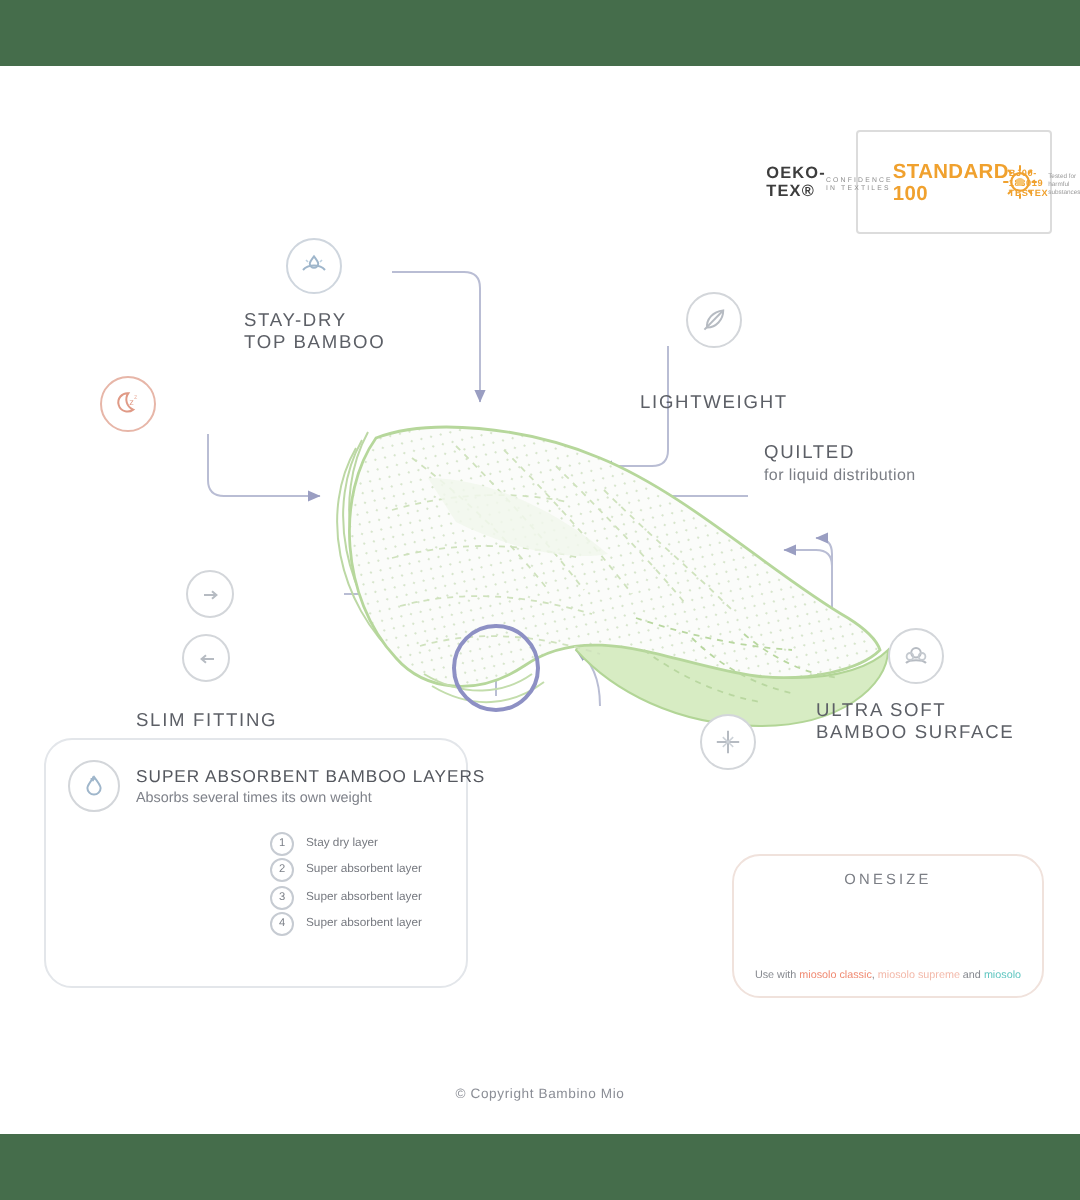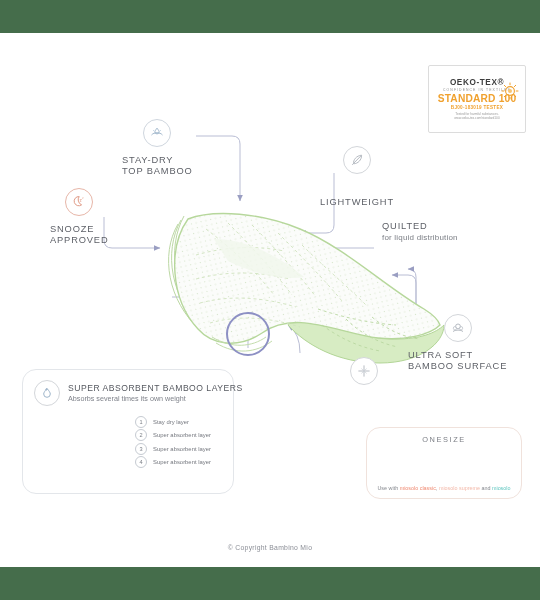--- a/index.html
+++ b/index.html
@@ -21,23 +21,23 @@
   .feat .t1{font-size:9.3px;letter-spacing:.85px;color:#5c5f66;white-space:nowrap;}
   .feat .t2{font-size:8px;color:#7b7e85;white-space:nowrap;margin-top:1px;letter-spacing:.2px;}
   .ico{width:26px;height:26px;border-radius:50%;border:1px solid #cfd6de;
        display:flex;align-items:center;justify-content:center;flex:0 0 auto;background:#fff;}
   .ico svg{display:block;}
   .ico.coral{border-color:#e7b6a8;}
   .ico.grey{border-color:#d3d6da;}
   svg.conn{position:absolute;left:0;top:0;width:540px;height:534px;overflow:visible;pointer-events:none;}
 
   
-  .oeko{position:absolute;left:428px;top:32px;width:98px;height:68px;background:#fff;
+  .oeko{position:absolute;left:428px;top:32px;width:98px;height:52px;background:#fff;
         border:1px solid #dcdcdc;border-radius:2px;
-        display:flex;flex-direction:column;align-items:center;justify-content:center;
+        display:flex;flex-direction:row;align-items:center;justify-content:center;
         padding:14px 4px;box-sizing:border-box;}
   .oeko .o1{font-size:8.2px;letter-spacing:.6px;color:#3d3d3d;font-weight:600;}
   .oeko .o2{font-size:3.4px;letter-spacing:1.1px;color:#8d8d8d;margin-top:1px;}
   .oeko .o3{font-size:10.2px;letter-spacing:.2px;color:#f0a12e;font-weight:700;margin-top:1px;}
   .oeko .o4{font-size:4.6px;letter-spacing:.3px;color:#f0a12e;font-weight:700;margin-top:1px;}
   .oeko .o5{font-size:3.2px;color:#9a9a9a;margin-top:2px;}
   .oeko .o6{font-size:3.2px;color:#9a9a9a;}
   .oeko .sun{position:absolute;right:6px;top:16px;}
 
   
@@ -250,24 +250,20 @@
   </div>
 
   <div class="feat" style="left:50px;top:155px;">
     <span class="ico coral">
       <svg width="16" height="16" viewBox="0 0 16 16">
         <path d="M10.6 10.8 A4.6 4.6 0 1 1 8.2 2.6 A5.4 5.4 0 0 0 10.6 10.8 Z" fill="none" stroke="#e09a86" stroke-width="1"></path>
         <text x="8.6" y="8.4" font-size="4.6" fill="#e09a86" font-family="Liberation Sans, sans-serif">z</text>
         <text x="11" y="5.4" font-size="3.4" fill="#eab5a5" font-family="Liberation Sans, sans-serif">z</text>
       </svg>
     </span>
-    <span class="txt">
-      <span class="t1" style="display:block">SNOOZE</span>
-      <span class="t1" style="display:block">APPROVED</span>
-    </span>
   </div>
 
   <div class="feat" style="left:320px;top:113px;gap:16px;">
     <span class="ico grey">
       <svg width="16" height="16" viewBox="0 0 16 16">
         <path d="M12.6 3.2 C12.6 8 9 11.6 4.6 11.8 C4 8 7.4 3.6 12.6 3.2 Z" fill="none" stroke="#b6bbc2" stroke-width="1"></path>
         <path d="M12.2 3.6 L3.2 12.8" fill="none" stroke="#b6bbc2" stroke-width="1"></path>
       </svg>
     </span>
     <span class="txt">
@@ -275,20 +271,37 @@
     </span>
   </div>
 
   <div class="feat" style="left:382px;top:188px;">
     <span class="txt">
       <span class="t1" style="display:block">QUILTED</span>
       <span class="t2" style="display:block">for liquid distribution</span>
     </span>
   </div>
 
+  <div class="feat" style="left:68px;top:252px;">
+    <span class="ico grey" style="width:22px;height:22px;margin-right:-4px;">
+      <svg width="13" height="13" viewBox="0 0 13 13">
+        <path d="M3 6.5 H9" stroke="#b6bbc2" stroke-width="1" fill="none"></path>
+        <path d="M7 4.6 L9.2 6.5 L7 8.4" stroke="#b6bbc2" stroke-width="1" fill="none"></path>
+      </svg>
+    </span>
+    <span class="ico grey" style="width:22px;height:22px;">
+      <svg width="13" height="13" viewBox="0 0 13 13">
+        <path d="M10 6.5 H4" stroke="#b6bbc2" stroke-width="1" fill="none"></path>
+        <path d="M6 4.6 L3.8 6.5 L6 8.4" stroke="#b6bbc2" stroke-width="1" fill="none"></path>
+      </svg>
+    </span>
+    <span class="txt">
+      <span class="t1">SLIM FITTING</span>
+    </span>
+  </div>
 
   <div class="feat" style="left:408px;top:281px;">
     <span class="ico grey">
       <svg width="16" height="16" viewBox="0 0 16 16">
         <path d="M3 11.5 C4.6 9.6 11.4 9.6 13 11.5" fill="none" stroke="#b6bbc2" stroke-width="1"></path>
         <circle cx="8" cy="6.4" r="2.4" fill="none" stroke="#b6bbc2" stroke-width="1"></circle>
         <circle cx="5" cy="8.2" r="1.7" fill="none" stroke="#c5cad0" stroke-width=".9"></circle>
         <circle cx="11" cy="8.2" r="1.7" fill="none" stroke="#c5cad0" stroke-width=".9"></circle>
       </svg>
     </span>

